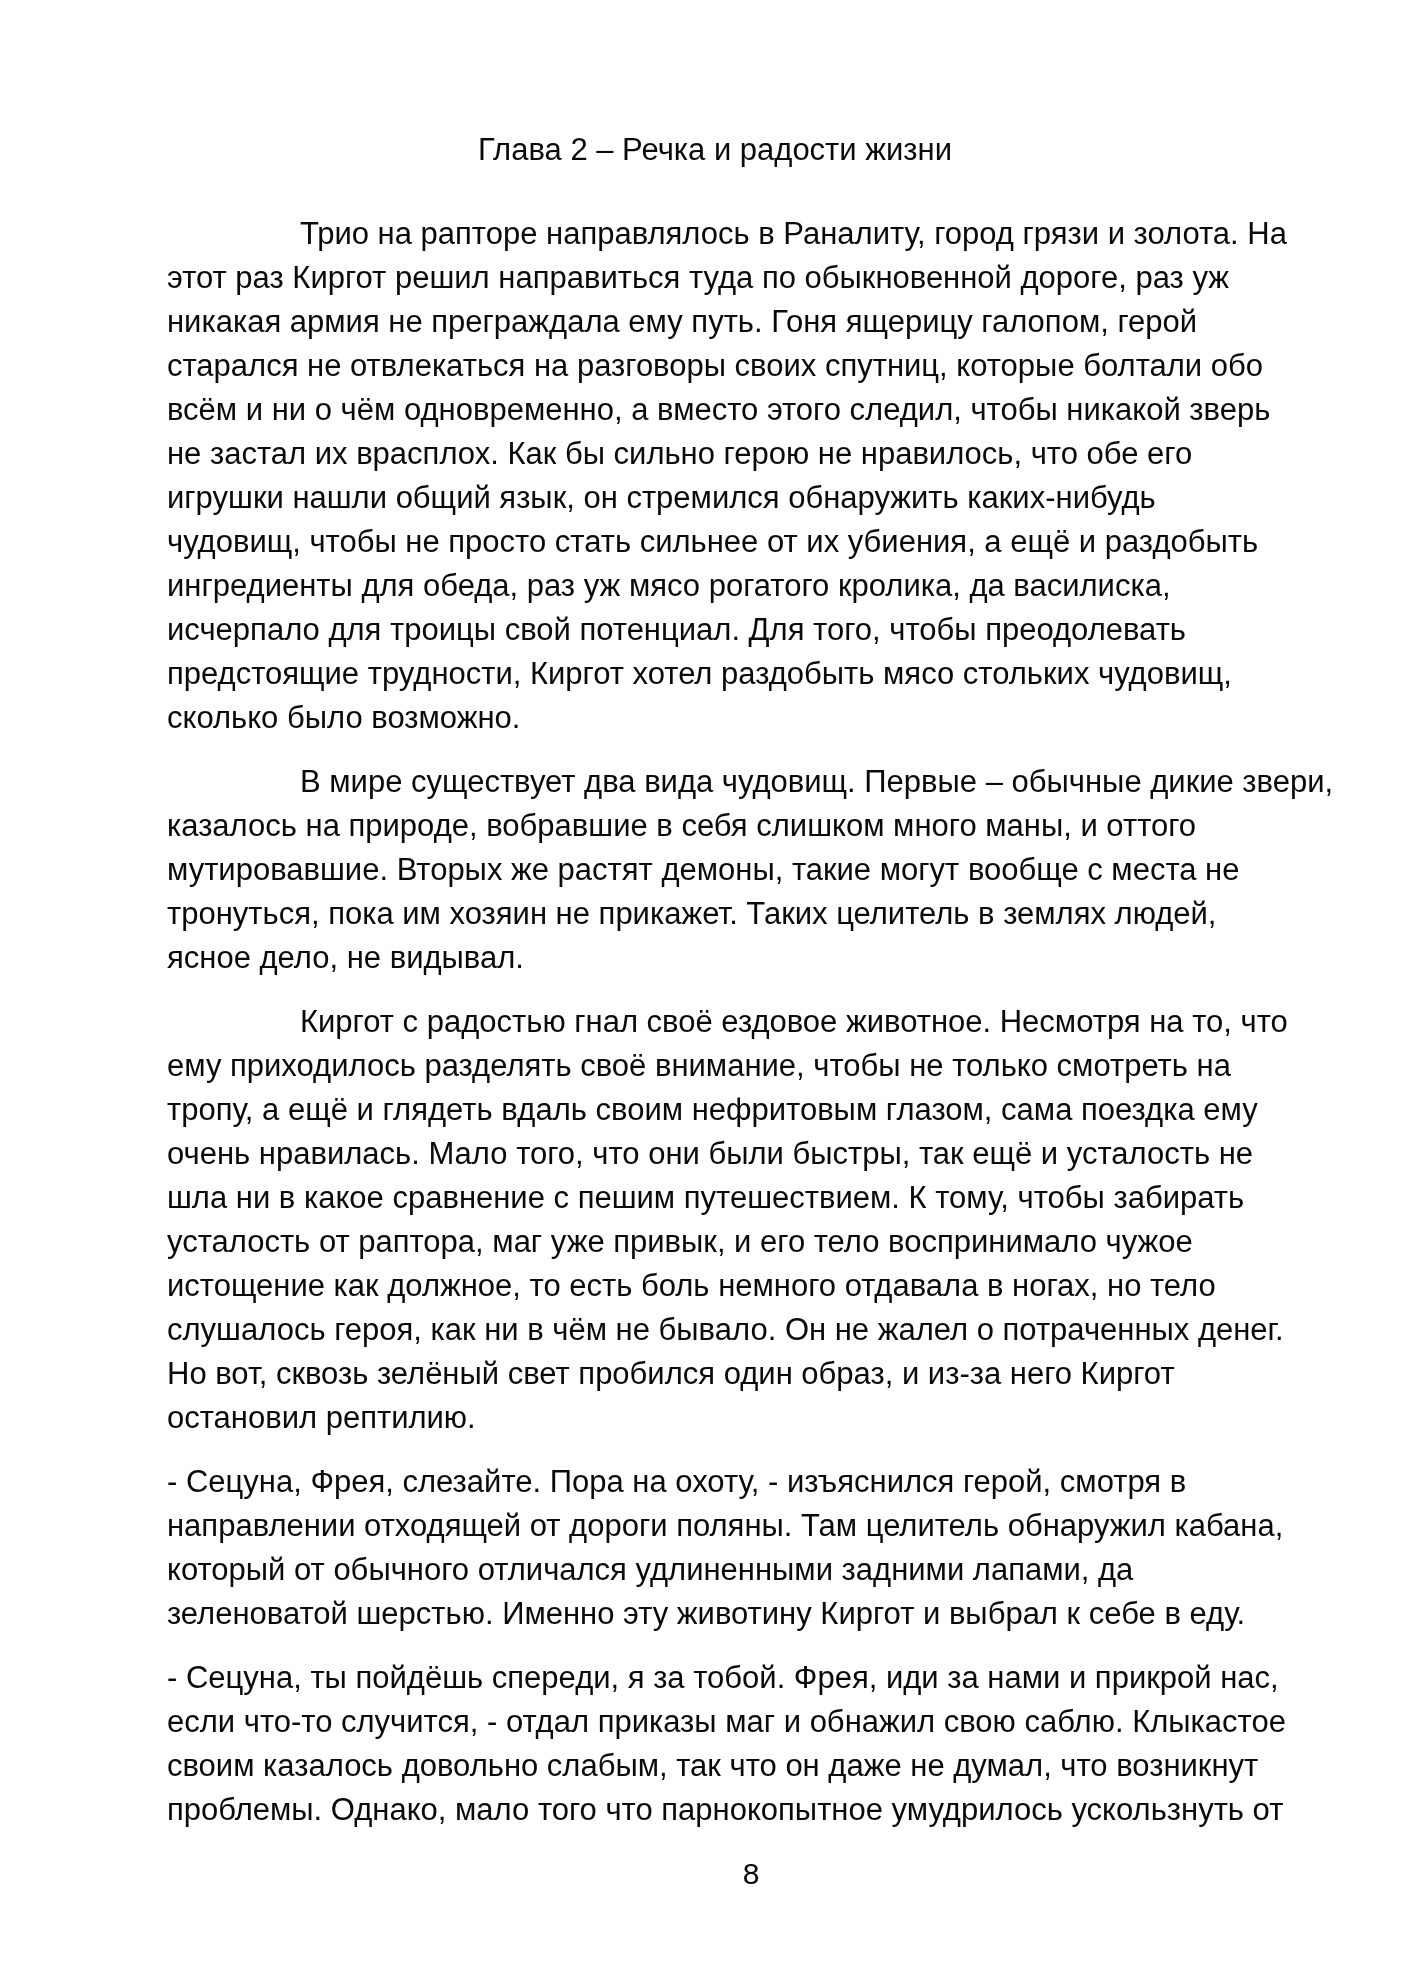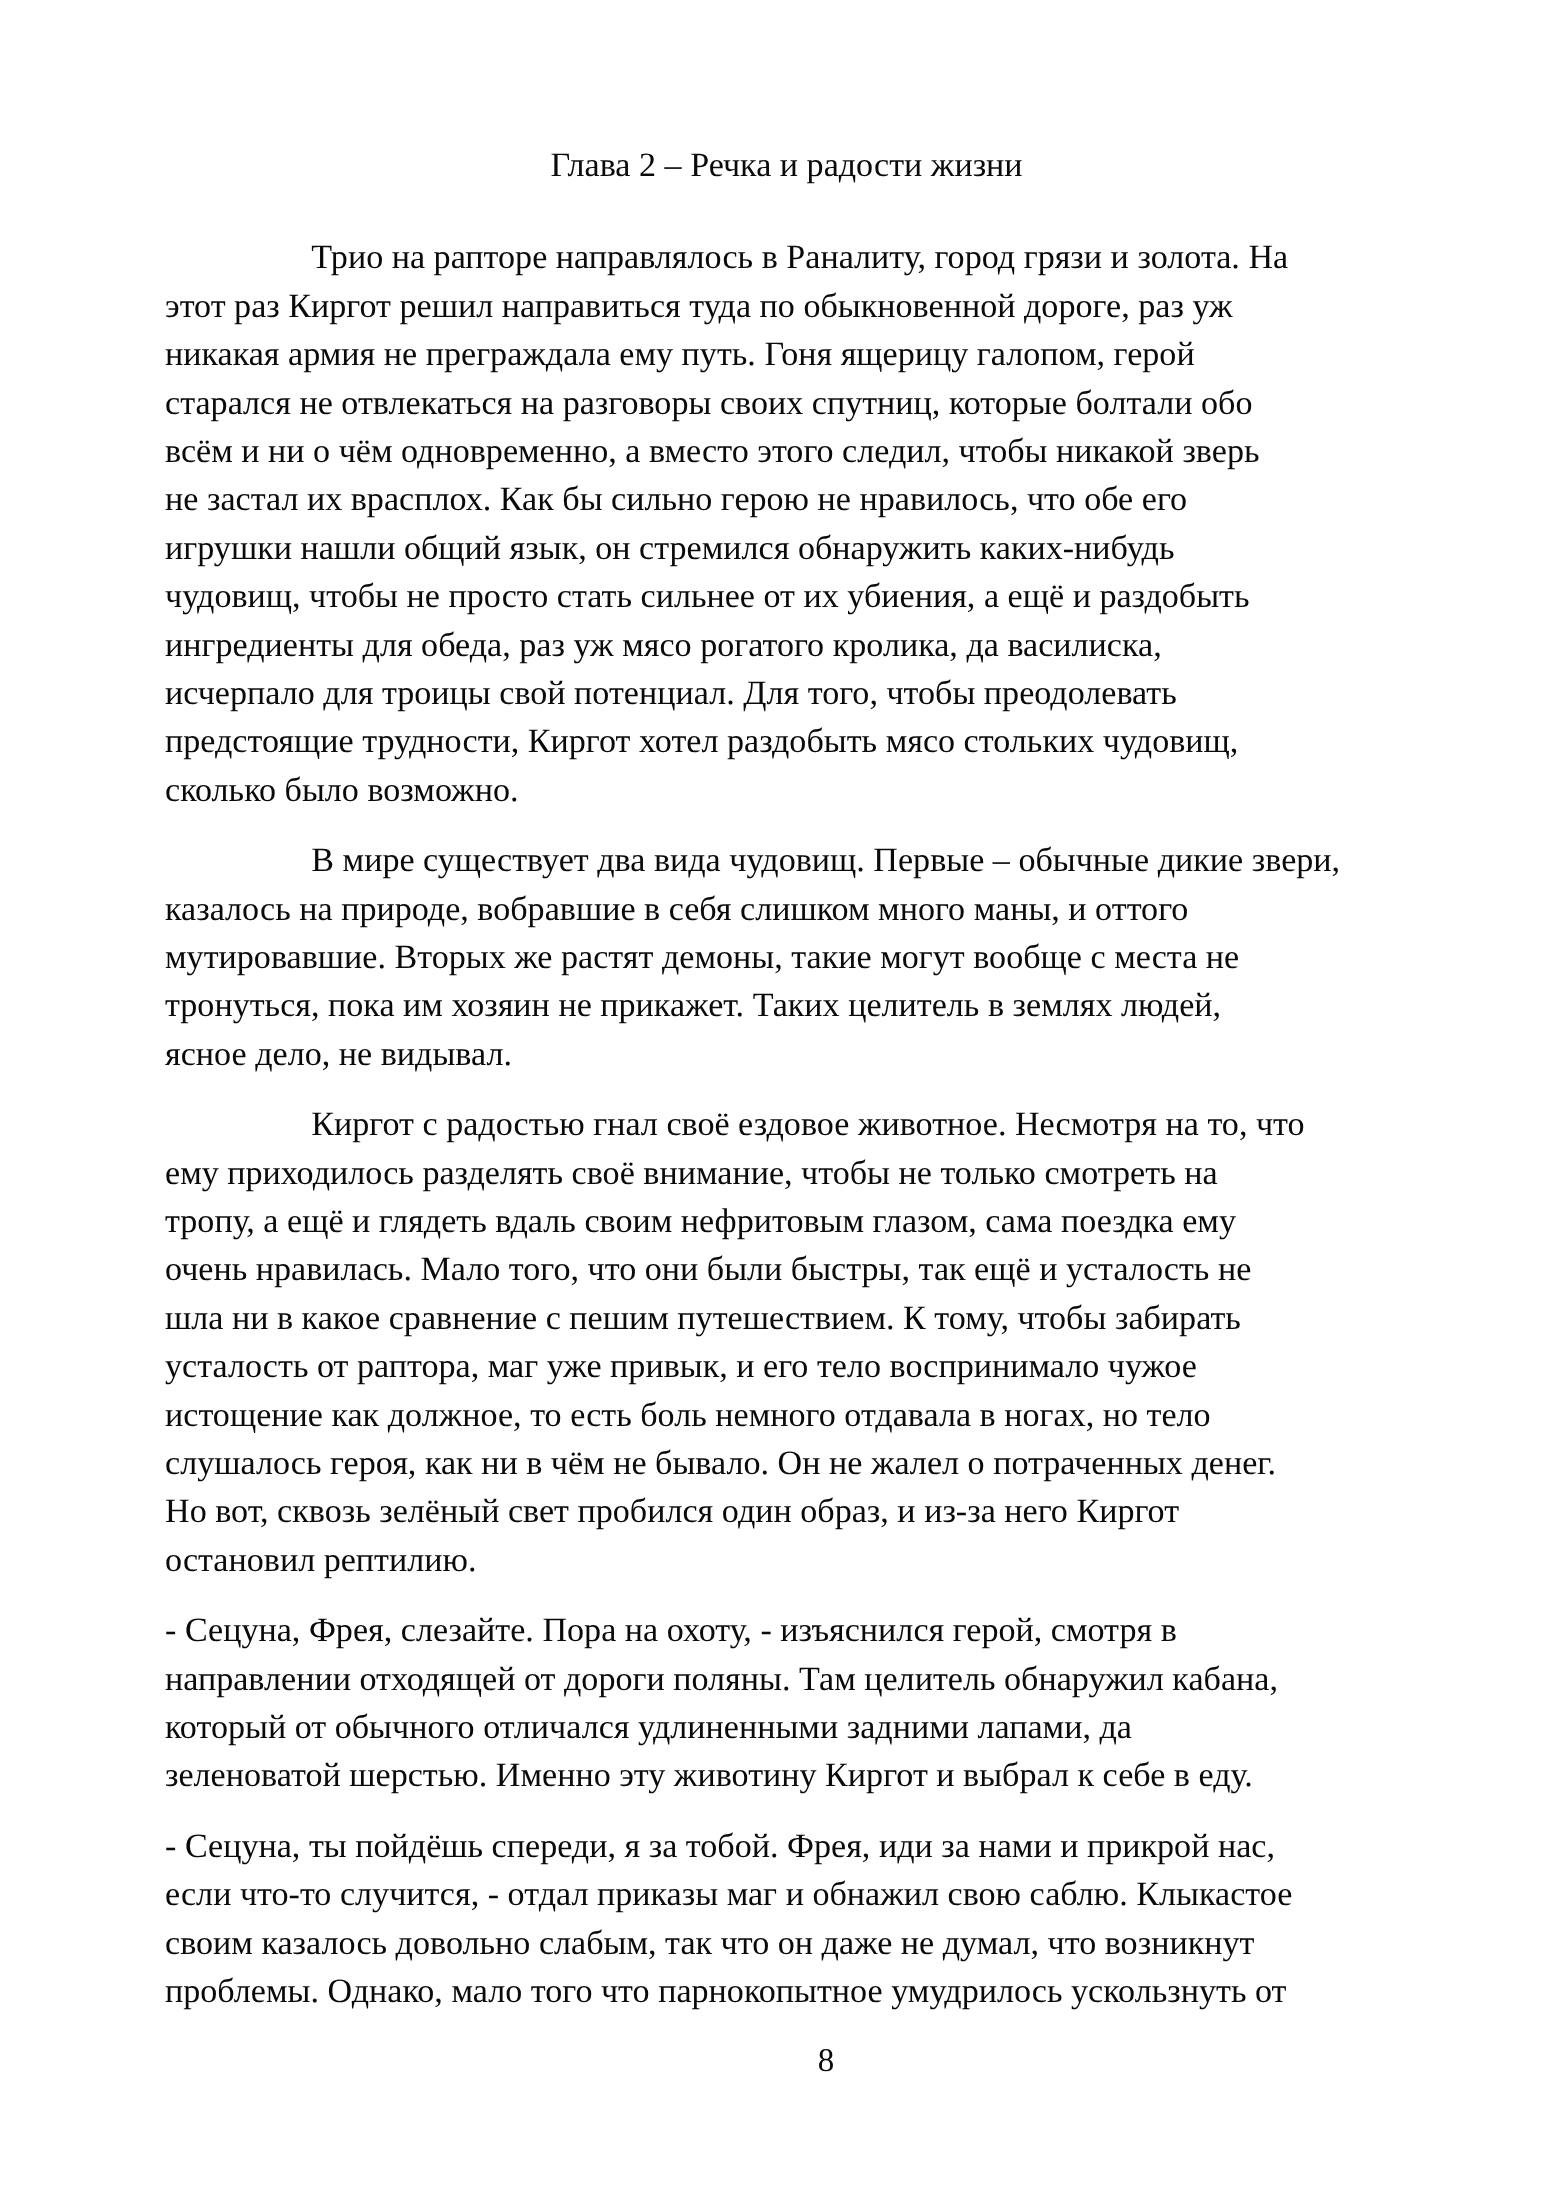--- a/index.html
+++ b/index.html
@@ -7,35 +7,35 @@
     padding: 0;
     background: #ffffff;
   }
   .page {
     position: relative;
     width: 1406px;
     height: 1988px;
     box-sizing: border-box;
     background: #ffffff;
     color: #0a0a0a;
-    font-family: Liberation Serif, serif;
+    font-family: Liberation Sans, sans-serif;
     font-size: 31px;
     line-height: 44px;
     padding: 128px 126px 0 150px;
     overflow: hidden;
   }
   .chapter-title {
     font-size: 31px;
     font-weight: normal;
     line-height: 44px;
     text-align: center;
     margin: 0 0 40px 0;
   }
   .para {
-    margin: 0 0 20px 0;
+    margin: 0 0 20px 17px;
     white-space: pre;          
     text-align: left;
   }
   .para.indent {
     text-indent: 133px;        
   }
   .page-number {
     margin: 13px 0 0 72px;     
     text-align: center;
     font-size: 30px;

